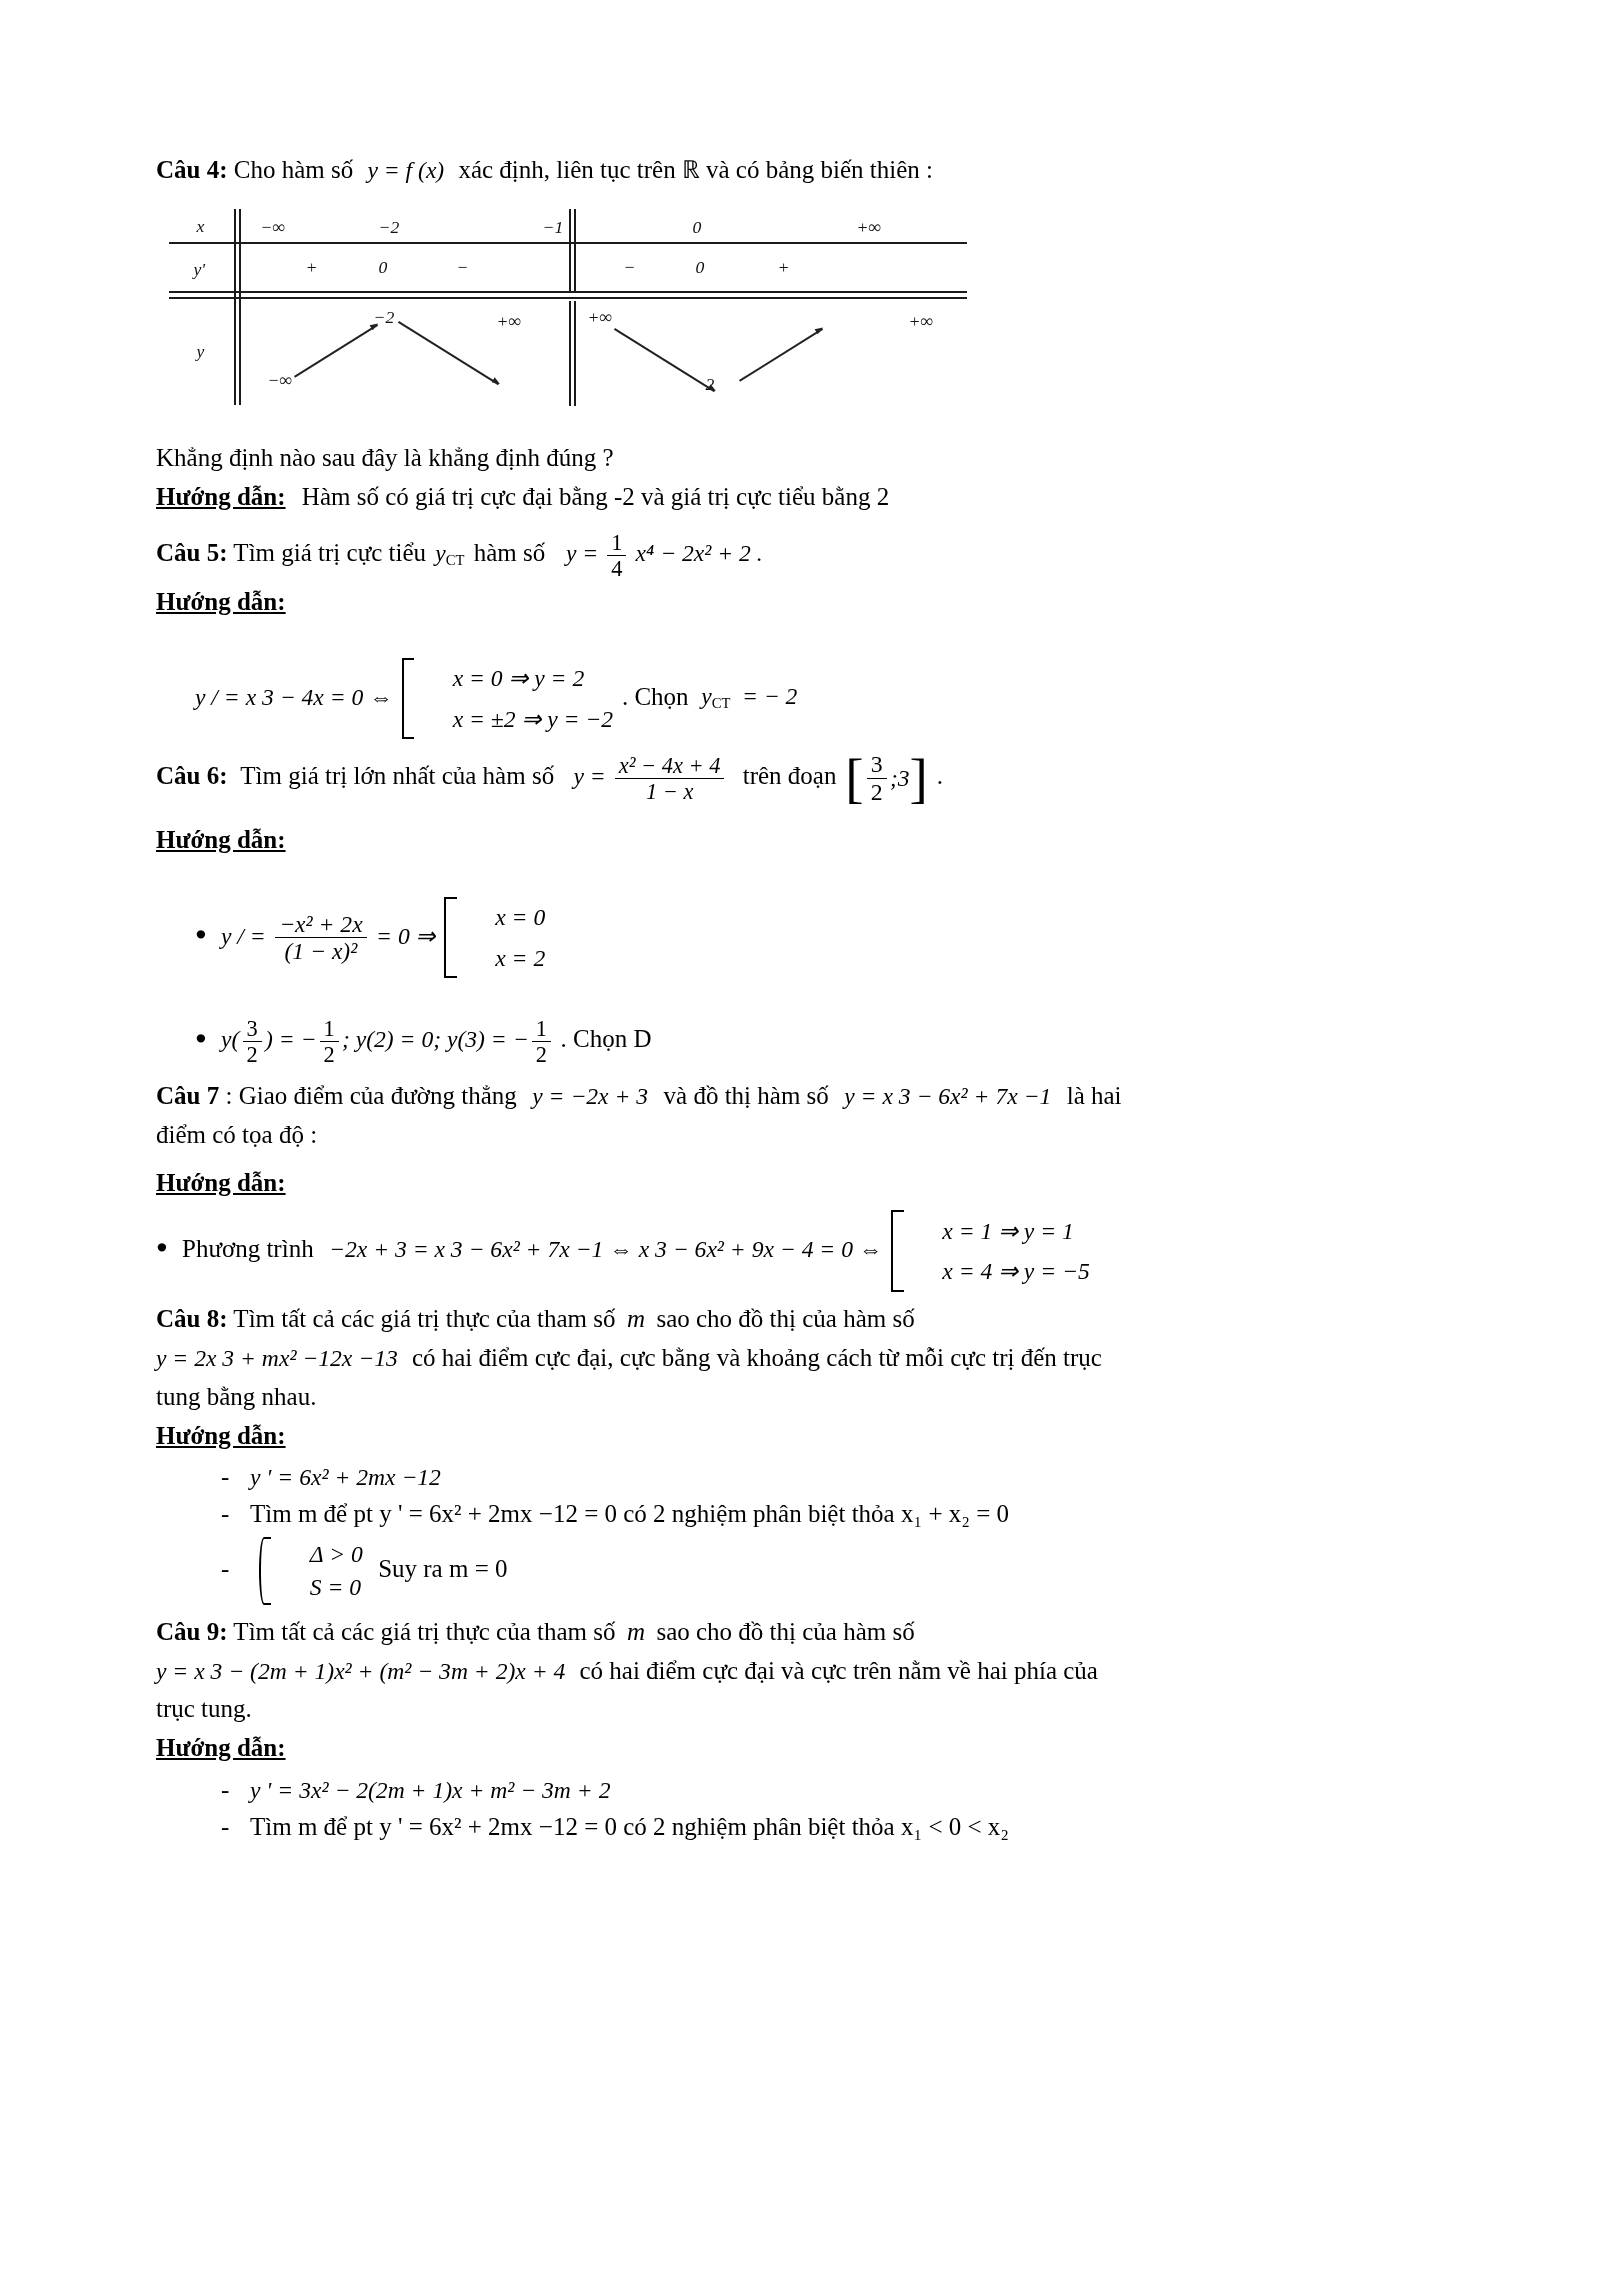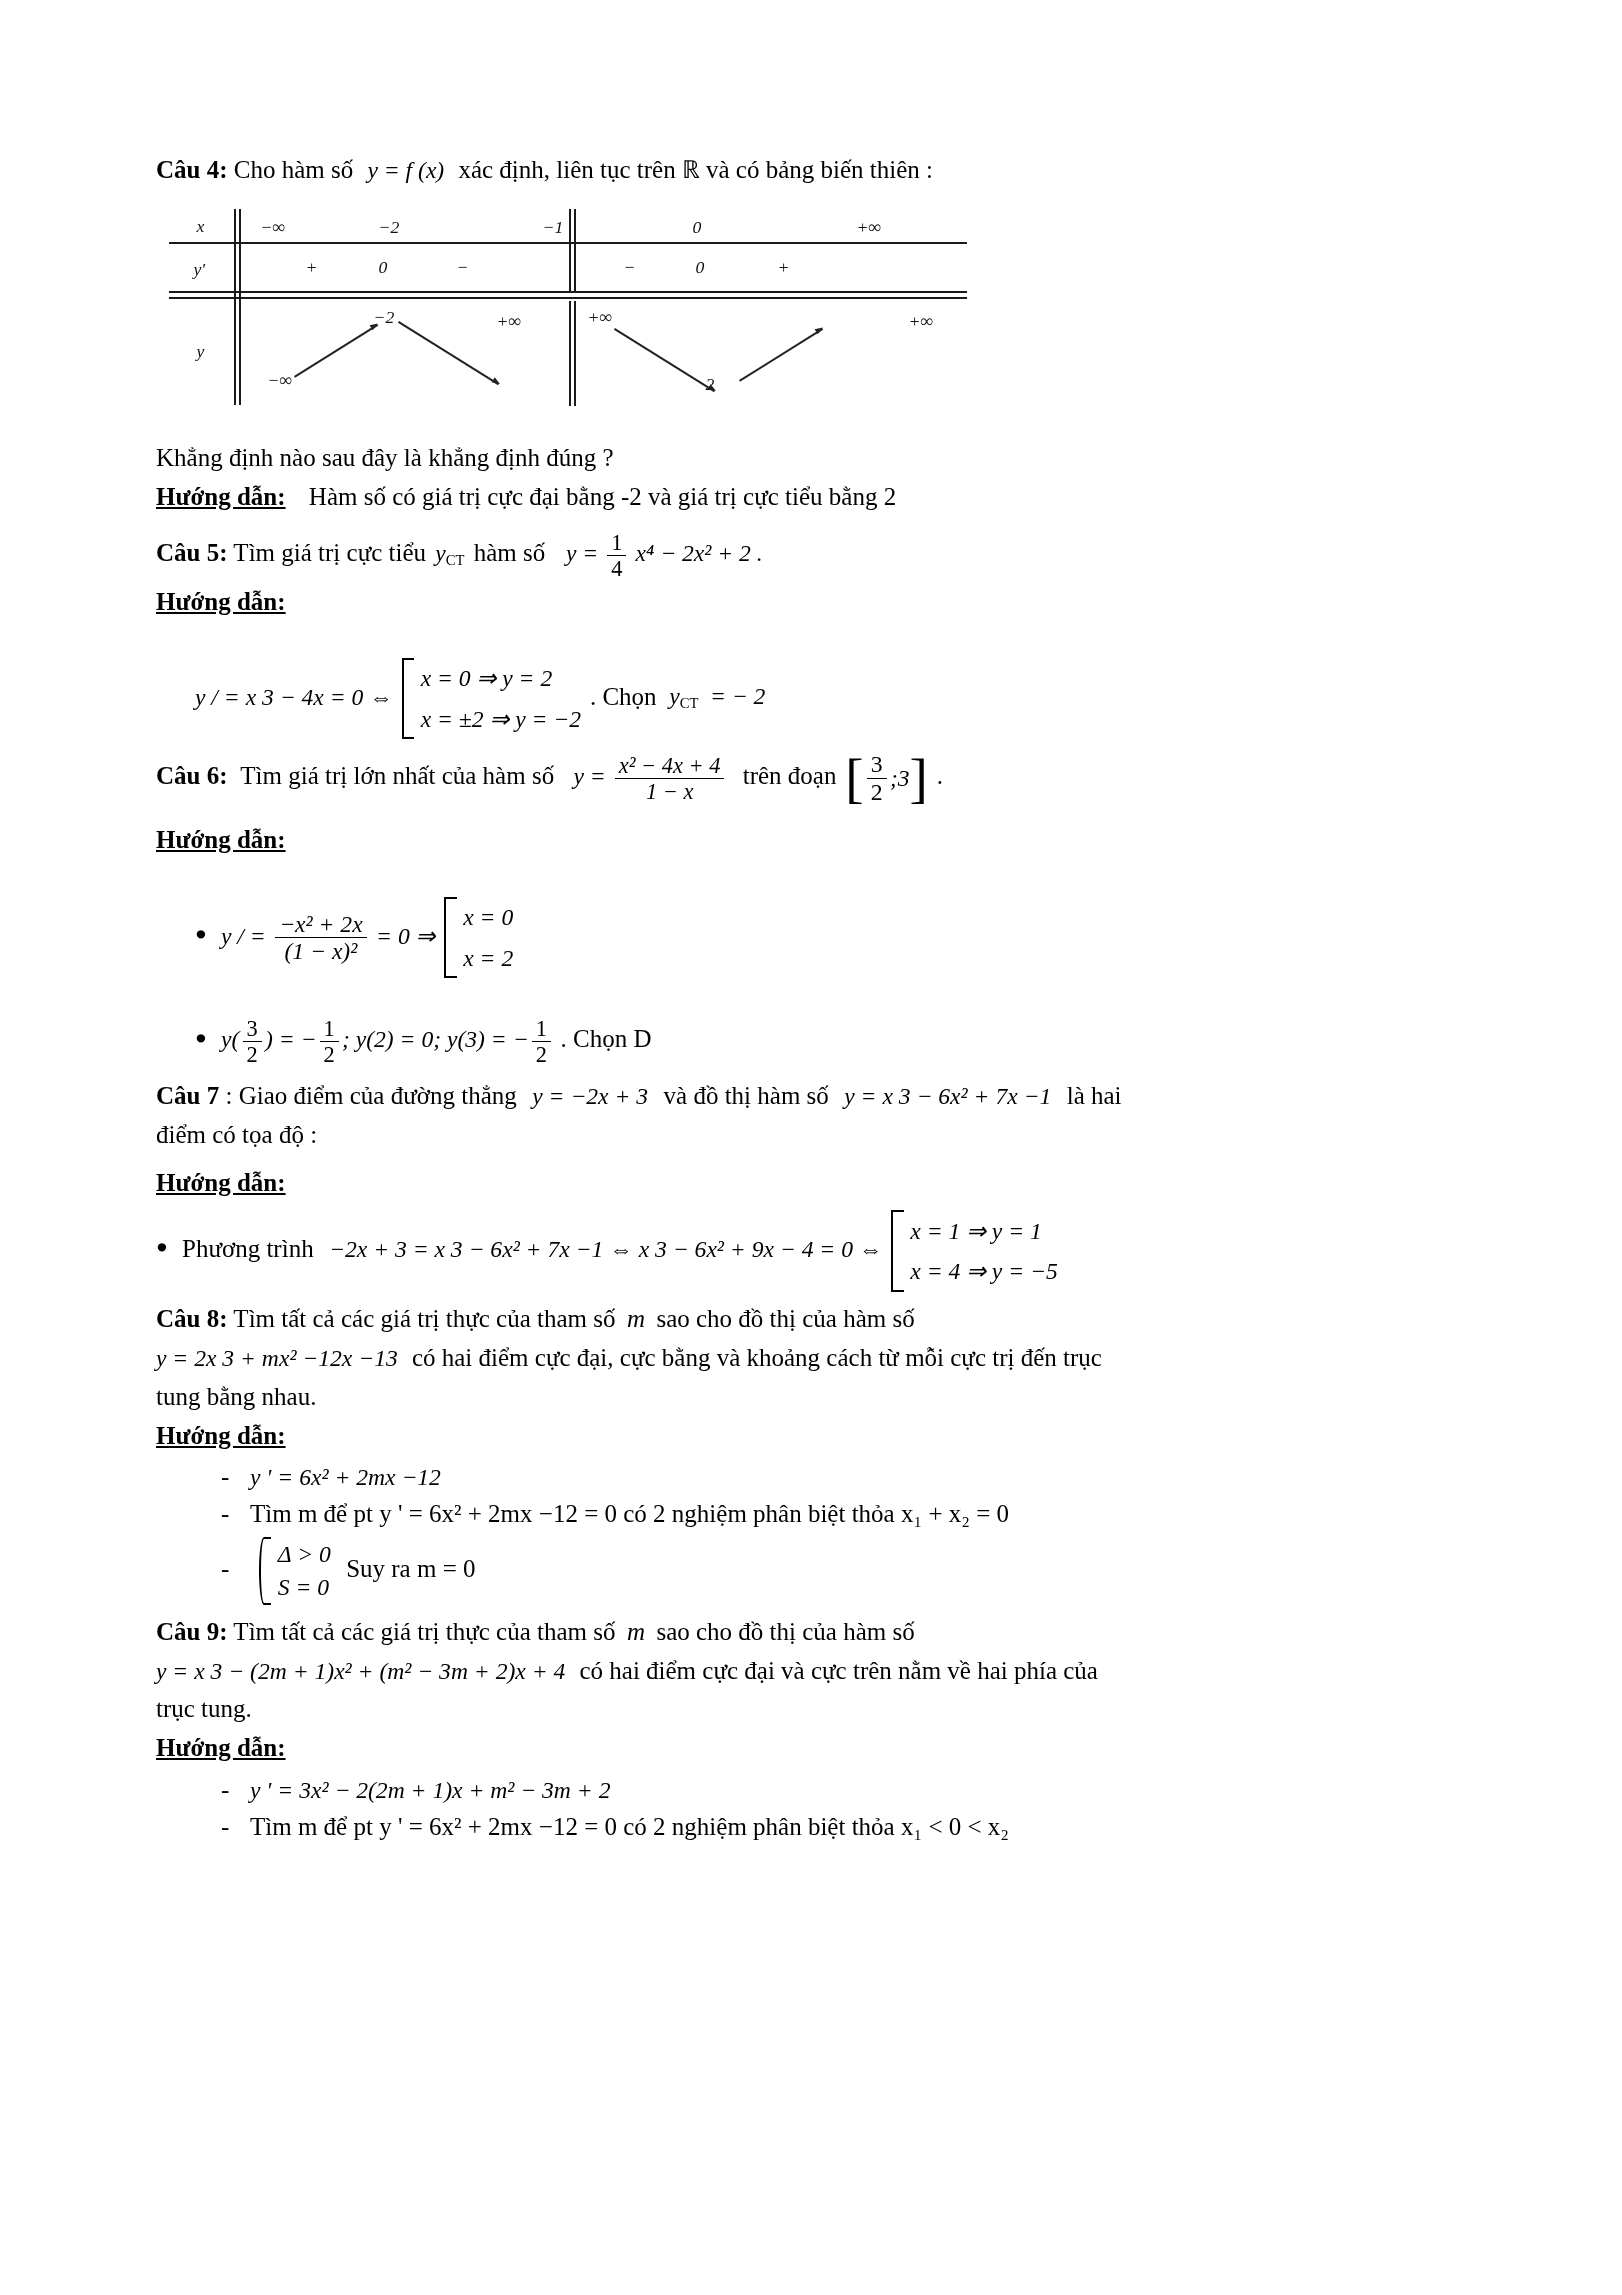--- a/index.html
+++ b/index.html
@@ -57,20 +57,21 @@
   }
   .frac .num { display: block; padding: 0 3.9px; border-bottom: 1.3px solid #000; }
   .frac .den { display: block; padding: 0 3.9px; }
 
   
   .sys {
     display: inline-flex;
     align-items: flex-end;
     vertical-align: middle;
     margin: 0 2.6px;
+    gap: 32px;
   }
   .sys .brk {
     display: inline-block;
     width: 10.5px;
     align-self: stretch;
     border-left: 2px solid #000;
     border-top: 2px solid #000;
     border-bottom: 2px solid #000;
     margin-right: 6.5px;
   }
@@ -182,21 +183,21 @@
 
       <div class="arr" style="left:131px; top:171px; width:98px; transform: rotate(-32deg);"></div>
       <div class="arr" style="left:236px; top:116px; width:118px; transform: rotate(32deg);"></div>
       <div class="arr" style="left:452px; top:123px; width:118px; transform: rotate(32deg);"></div>
       <div class="arr" style="left:576px; top:175px; width:98px; transform: rotate(-32deg);"></div>
     </div>
 
     <p class="line">Khẳng định nào sau đây là khẳng định đúng ?</p>
     <p class="line">
       <span class="bold ul">Hướng dẫn:</span>
-      <span style="margin-left:17px;">Hàm số có giá trị cực đại bằng -2 và giá trị cực tiểu bằng 2</span>
+      <span style="margin-left:10px;">Hàm số có giá trị cực đại bằng -2 và giá trị cực tiểu bằng 2</span>
     </p>
 
     <p class="line" style="margin-top:14.4px;">
       <span class="bold">Câu 5:</span>
       <span>Tìm giá trị cực tiểu</span>
       <span class="math" style="margin:0 3px;"><span>y</span><sub>CT</sub></span>
       <span>hàm số</span>
       <span class="math" style="margin-left:14.4px;">y =
         <span class="frac">
           <span class="num mathup">1</span>

